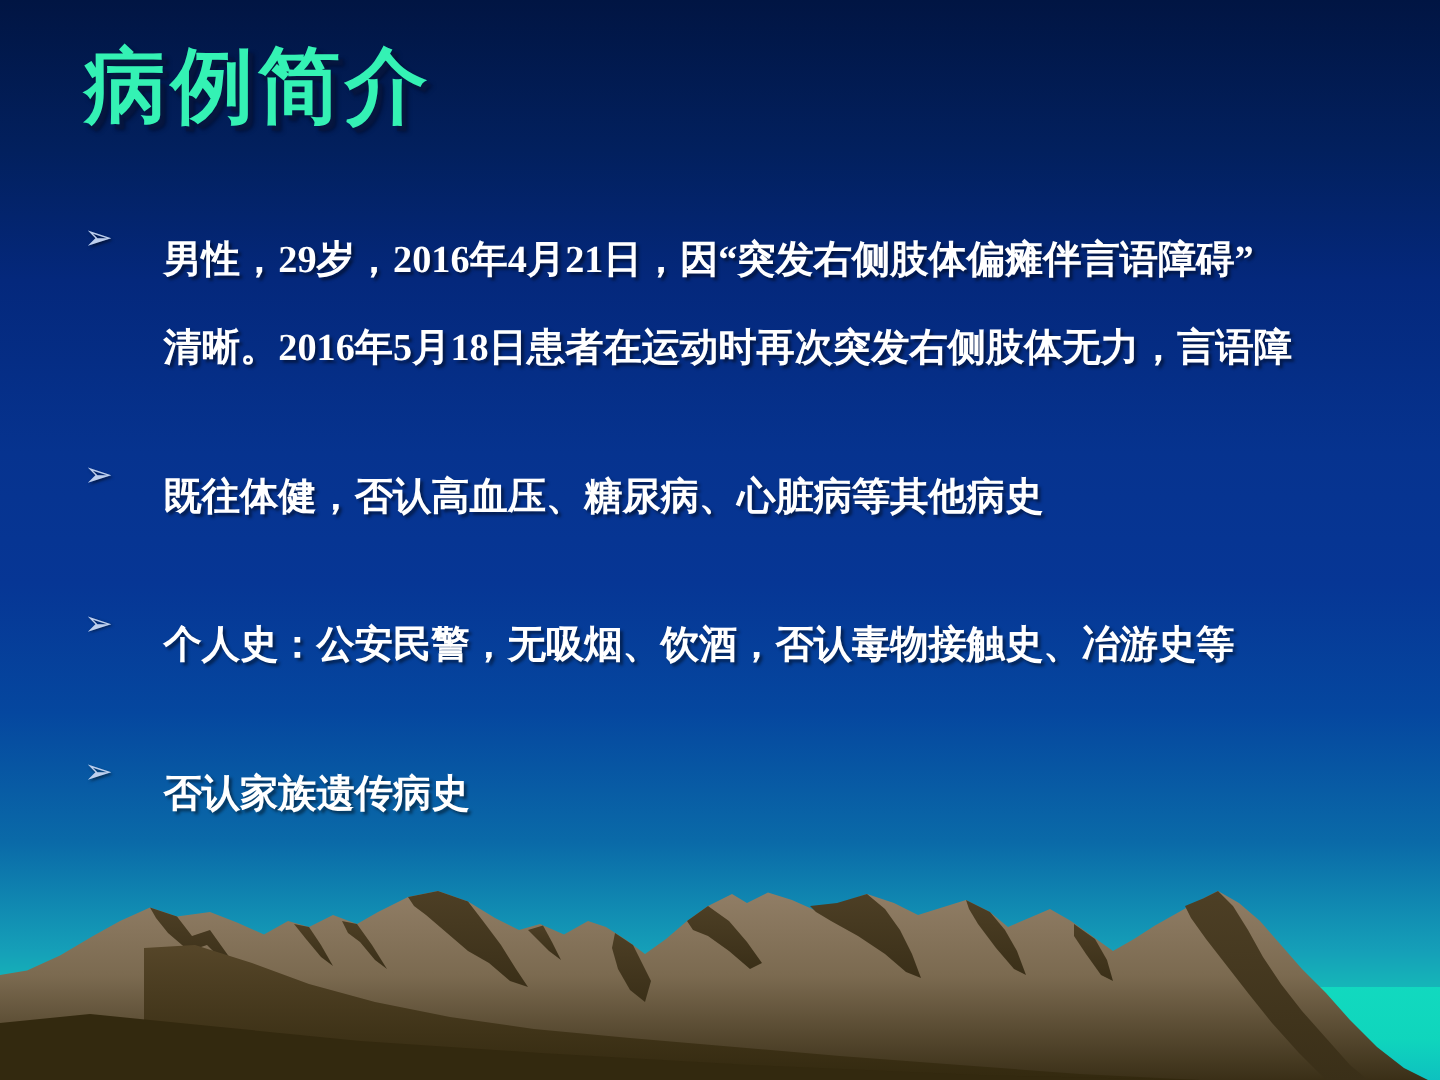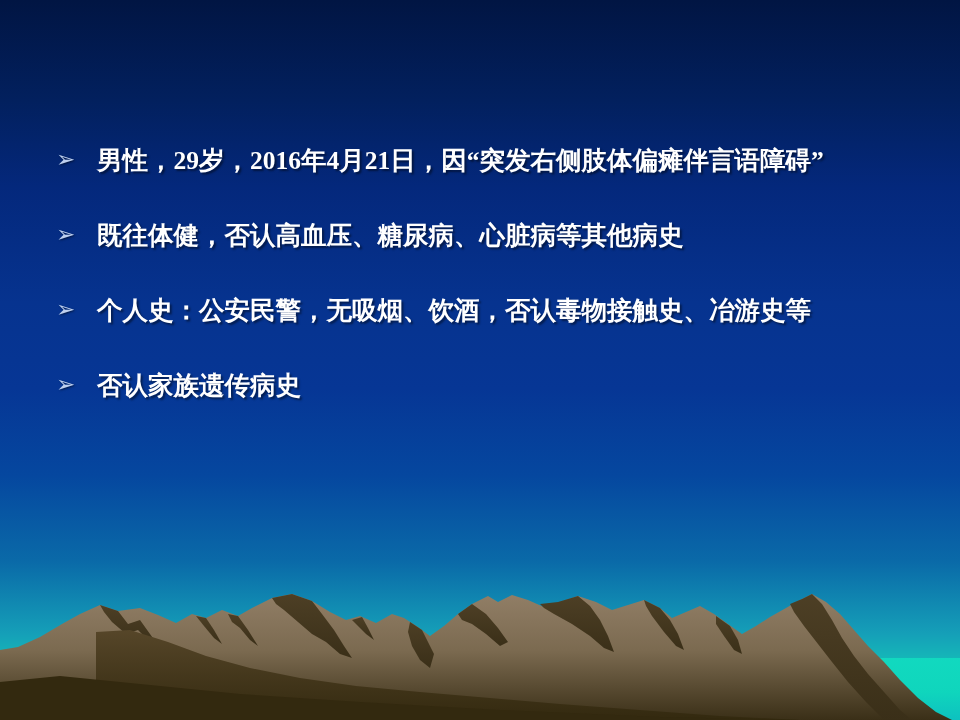--- a/index.html
+++ b/index.html
@@ -82,21 +82,21 @@
     font-size: 23px;
     font-weight: normal;
     line-height: 39px;
     text-shadow: 1px 1px 2px rgba(0,0,0,.5);
     font-family: "DejaVu Sans", sans-serif;
   }
   .btext {
     flex: 1 1 auto;
   }
   .btext p {
-    margin: 0;
+    margin: 12px;
     line-height: 47px;
     white-space: nowrap;
   }
   #b1 { margin-bottom: 0px; }
   #b2 { margin-top: 28px; }
   #b3 { margin-top: 28px; }
   #b4 { margin-top: 28px; }
   #b1 .arrow, #b2 .arrow, #b3 .arrow, #b4 .arrow { line-height: 45px; }
 </style>
 </head>
@@ -148,27 +148,29 @@
     <path d="M716,26 L730,36 L738,50 L742,64 L734,60 L724,46 L716,34 Z" fill="url(#gDark)"></path>
     <path d="M790,14 L802,9 L812,4 L822,14 L832,30 L842,48 L854,66 L868,84 L884,102
              L900,120 L912,130 L884,130 L866,112 L848,92 L832,72 L818,54 L804,36
              L794,22 Z" fill="url(#gDark)"></path>
 
     <path d="M96,42 L130,40 L168,52 L206,66 L250,78 L300,88 L356,96 L420,102 L490,108
              L560,114 L640,120 L720,126 L800,130 L96,130 Z" fill="url(#gBase)"></path>
     <path d="M0,92 L60,86 L140,94 L240,104 L360,112 L500,120 L660,127 L800,130 L0,130 Z" fill="#33290f"></path>
   </svg>
 
+  <div id="title">病例简介</div>
 
   <div id="body">
 
     <div class="bullet-row" id="b1">
       <span class="arrow">➢</span>
       <span class="btext">
         <p>男性，29岁，2016年4月21日，因“突发右侧肢体偏瘫伴言语障碍”</p>
+        <p>清晰。2016年5月18日患者在运动时再次突发右侧肢体无力，言语障</p>
       </span>
     </div>
 
     <div class="bullet-row" id="b2">
       <span class="arrow">➢</span>
       <span class="btext">
         <p>既往体健，否认高血压、糖尿病、心脏病等其他病史</p>
       </span>
     </div>
 

